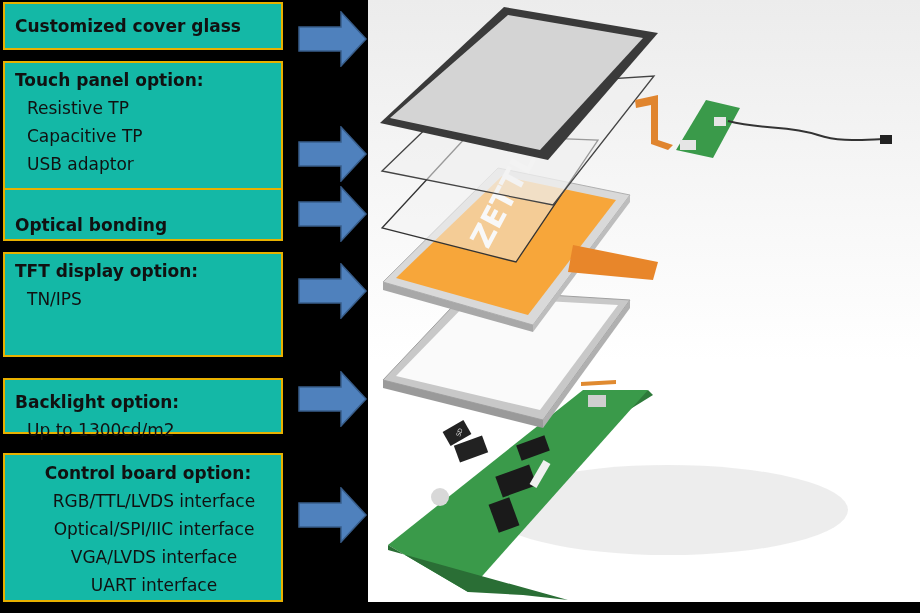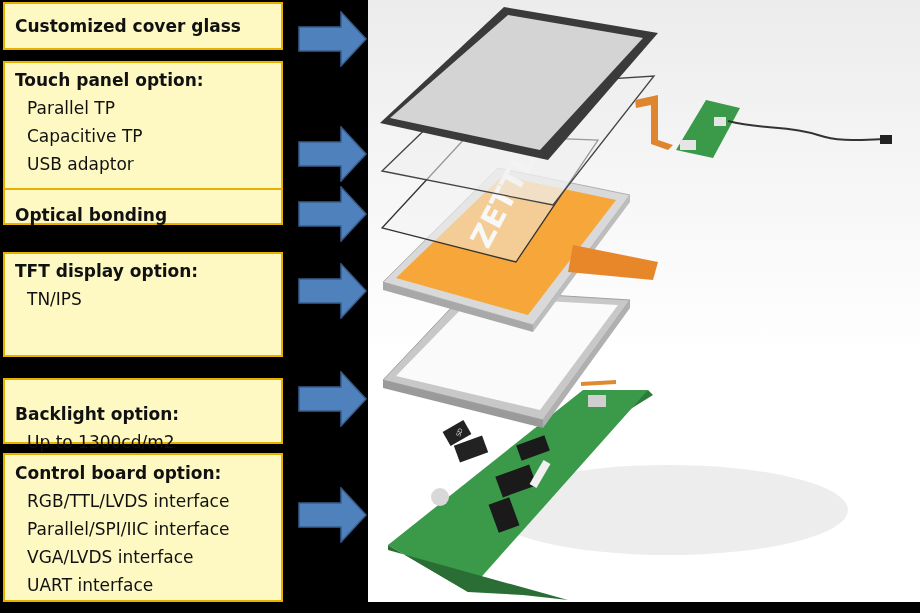--- a/index.html
+++ b/index.html
@@ -1,60 +1,60 @@
 <!DOCTYPE html>
 <html><head>
 <meta charset="utf-8">
 <style>
   html, body { margin:0; padding:0; }
   body { width:920px; height:613px; background:#000; position:relative; overflow:hidden;
          font-family:"DejaVu Sans", "Liberation Sans", sans-serif; }
-  .box { position:absolute; left:3px; width:280px; background:#fef9c3; border:2px solid #e8b100;
+  .box { position:absolute; left:3px; width:280px; background:#14b8a6; border:2px solid #e8b100;
          box-sizing:border-box; padding:4px 0 0 10px; color:#111; }
   .box .title { font-weight:bold; font-size:17px; line-height:28px; white-space:nowrap; }
   .box .item { font-size:17px; line-height:28px; padding-left:12px; white-space:nowrap; }
   .box .item.bold { font-weight:normal; }
   .arrow { position:absolute; left:298px; width:70px; height:56px; }
   .arrow svg { width:100%; height:100%; display:block; }
   #illus { position:absolute; left:368px; top:0; width:552px; height:602px;
            background:linear-gradient(180deg,#ececec 0%,#f6f6f6 30%,#ffffff 60%); }
   #illus svg { width:100%; height:100%; display:block; }
 </style>
 </head>
 <body>
 
 <div class="box" style="top:2px;height:48px;padding-top:8px;">
   <div class="title">Customized cover glass</div>
 </div>
 
 <div class="box" style="top:61px;height:142px;padding-top:3px;">
   <div class="title">Touch panel option:</div>
-  <div class="item">Parallel TP</div>
+  <div class="item">Resistive TP</div>
   <div class="item">Capacitive TP</div>
   <div class="item">USB adaptor</div>
 </div>
 
-<div class="box" style="top:188px;height:37px;padding-top:11px;">
+<div class="box" style="top:188px;height:53px;padding-top:21px;">
   <div class="title">Optical bonding</div>
 </div>
 
 <div class="box" style="top:252px;height:105px;padding-top:3px;">
   <div class="title">TFT display option:</div>
   <div class="item">TN/IPS</div>
 </div>
 
-<div class="box" style="top:378px;height:66px;padding-top:20px;">
+<div class="box" style="top:378px;height:56px;padding-top:8px;">
   <div class="title">Backlight option:</div>
   <div class="item">Up to 1300cd/m2</div>
 </div>
 
-<div class="box" style="top:453px;height:149px;padding-top:4px;">
+<div class="box" style="top:453px;height:149px;padding-top:4px;text-align:center;">
   <div class="title">Control board option:</div>
   <div class="item">RGB/TTL/LVDS interface</div>
-  <div class="item">Parallel/SPI/IIC interface</div>
+  <div class="item">Optical/SPI/IIC interface</div>
   <div class="item">VGA/LVDS interface</div>
   <div class="item bold">UART interface</div>
 </div>
 
 <div class="arrow" style="top:11px;">
     <svg viewBox="0 0 70 56">
       <polygon points="1,16 43,16 43,1 68,28 43,55 43,40 1,40" fill="#4f81bd" stroke="#385d8a" stroke-width="1.5"></polygon>
     </svg>
   </div>
 <div class="arrow" style="top:126px;">

